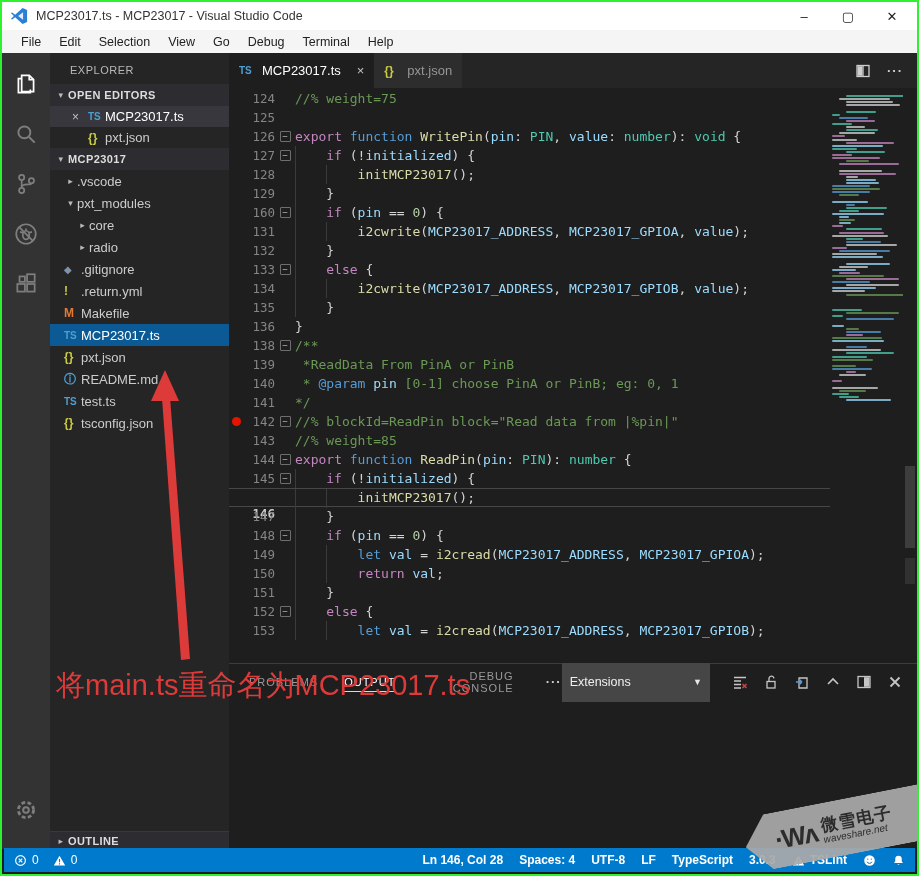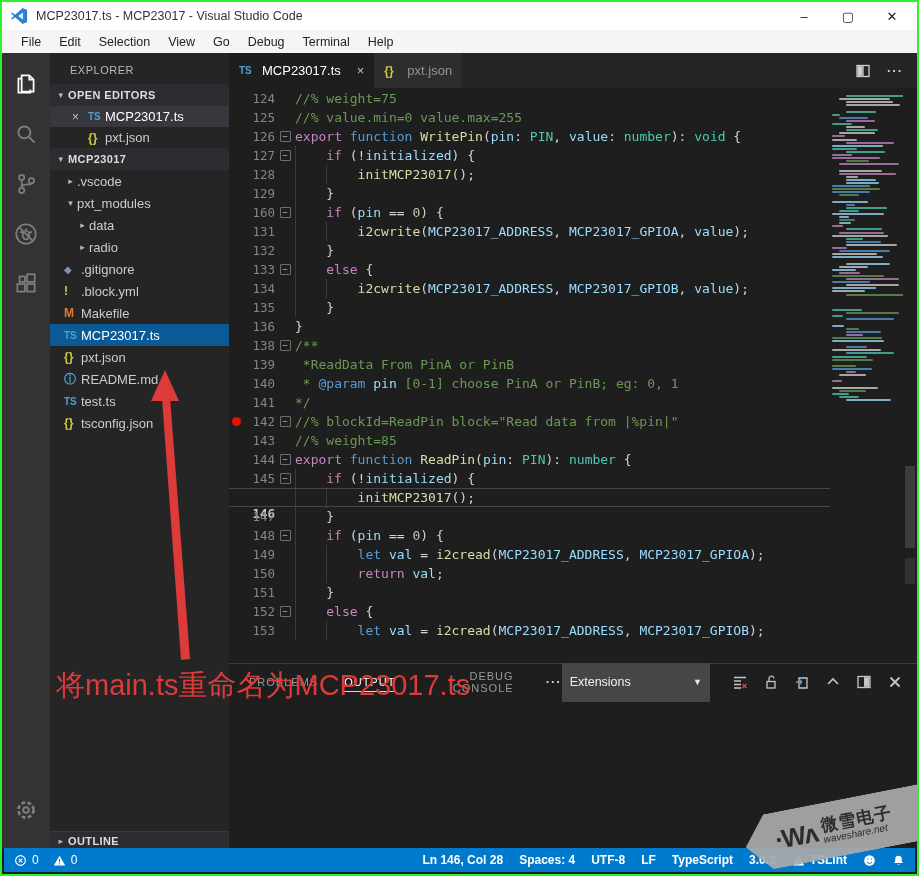--- a/index.html
+++ b/index.html
@@ -213,33 +213,33 @@
           <div class="tree-row">
             <span class="tw">▸</span>
             <span>.vscode</span>
           </div>
           <div class="tree-row">
             <span class="tw">▾</span>
             <span>pxt_modules</span>
           </div>
           <div class="tree-row ind1">
             <span class="tw">▸</span>
-            <span>data</span>
+            <span>core</span>
           </div>
           <div class="tree-row ind1">
             <span class="tw">▸</span>
             <span>radio</span>
           </div>
           <div class="tree-row">
             <span class="fi di">◆</span>
             <span>.gitignore</span>
           </div>
           <div class="tree-row">
             <span class="fi ex">!</span>
-            <span>.block.yml</span>
+            <span>.return.yml</span>
           </div>
           <div class="tree-row">
             <span class="fi mk">M</span>
             <span>Makefile</span>
           </div>
           <div class="tree-row sel">
             <span class="fi ts">TS</span>
             <span>MCP23017.ts</span>
           </div>
           <div class="tree-row">
@@ -286,21 +286,21 @@
               <path d="M8 2.5 v11"></path>
               <rect x="2.7" y="3.2" width="4.6" height="9.6" fill="currentColor" stroke="none"></rect>
           </svg>
           <span class="dots">···</span>
         </div>
       </div>
 
       <div class="editor">
         <div class="lines" id="code-lines">
             <div class="cl"><span class="bpcol"></span><span class="lnum">124</span><span class="foldc"></span><span class="codetxt"><span class="cm">//% weight=75</span></span></div>
-            <div class="cl"><span class="bpcol"></span><span class="lnum">125</span><span class="foldc"></span><span class="codetxt"><span class="cm">//% value.min=0 value.max=255</span></span></div>
+            <div class="cl"><span class="bpcol"></span><span class="lnum">125</span><span class="foldc"></span></div>
             <div class="cl"><span class="bpcol"></span><span class="lnum">126</span><span class="foldc"><span class="foldbox">−</span></span><span class="codetxt"><span class="ctl">export</span><span class="p"> </span><span class="kw">function</span><span class="p"> </span><span class="fn">WritePin</span><span class="p">(</span><span class="v">pin</span><span class="p">: </span><span class="ty">PIN</span><span class="p">, </span><span class="v">value</span><span class="p">: </span><span class="ty">number</span><span class="p">): </span><span class="ty">void</span><span class="p"> {</span></span></div>
             <div class="cl"><span class="bpcol"></span><span class="lnum">127</span><span class="foldc"><span class="foldbox">−</span></span><span class="codetxt"><span class="guide"></span><span class="ctl">if</span><span class="p"> (!</span><span class="v">initialized</span><span class="p">) {</span></span></div>
             <div class="cl"><span class="bpcol"></span><span class="lnum">128</span><span class="foldc"></span><span class="codetxt"><span class="guide"></span><span class="guide"></span><span class="fn">initMCP23017</span><span class="p">();</span></span></div>
             <div class="cl"><span class="bpcol"></span><span class="lnum">129</span><span class="foldc"></span><span class="codetxt"><span class="guide"></span><span class="p">}</span></span></div>
             <div class="cl"><span class="bpcol"></span><span class="lnum">160</span><span class="foldc"><span class="foldbox">−</span></span><span class="codetxt"><span class="guide"></span><span class="ctl">if</span><span class="p"> (</span><span class="v">pin</span><span class="p"> == </span><span class="n">0</span><span class="p">) {</span></span></div>
             <div class="cl"><span class="bpcol"></span><span class="lnum">131</span><span class="foldc"></span><span class="codetxt"><span class="guide"></span><span class="guide"></span><span class="fn">i2cwrite</span><span class="p">(</span><span class="v">MCP23017_ADDRESS</span><span class="p">, </span><span class="v">MCP23017_GPIOA</span><span class="p">, </span><span class="v">value</span><span class="p">);</span></span></div>
             <div class="cl"><span class="bpcol"></span><span class="lnum">132</span><span class="foldc"></span><span class="codetxt"><span class="guide"></span><span class="p">}</span></span></div>
             <div class="cl"><span class="bpcol"></span><span class="lnum">133</span><span class="foldc"><span class="foldbox">−</span></span><span class="codetxt"><span class="guide"></span><span class="ctl">else</span><span class="p"> {</span></span></div>
             <div class="cl"><span class="bpcol"></span><span class="lnum">134</span><span class="foldc"></span><span class="codetxt"><span class="guide"></span><span class="guide"></span><span class="fn">i2cwrite</span><span class="p">(</span><span class="v">MCP23017_ADDRESS</span><span class="p">, </span><span class="v">MCP23017_GPIOB</span><span class="p">, </span><span class="v">value</span><span class="p">);</span></span></div>
             <div class="cl"><span class="bpcol"></span><span class="lnum">135</span><span class="foldc"></span><span class="codetxt"><span class="guide"></span><span class="p">}</span></span></div>

